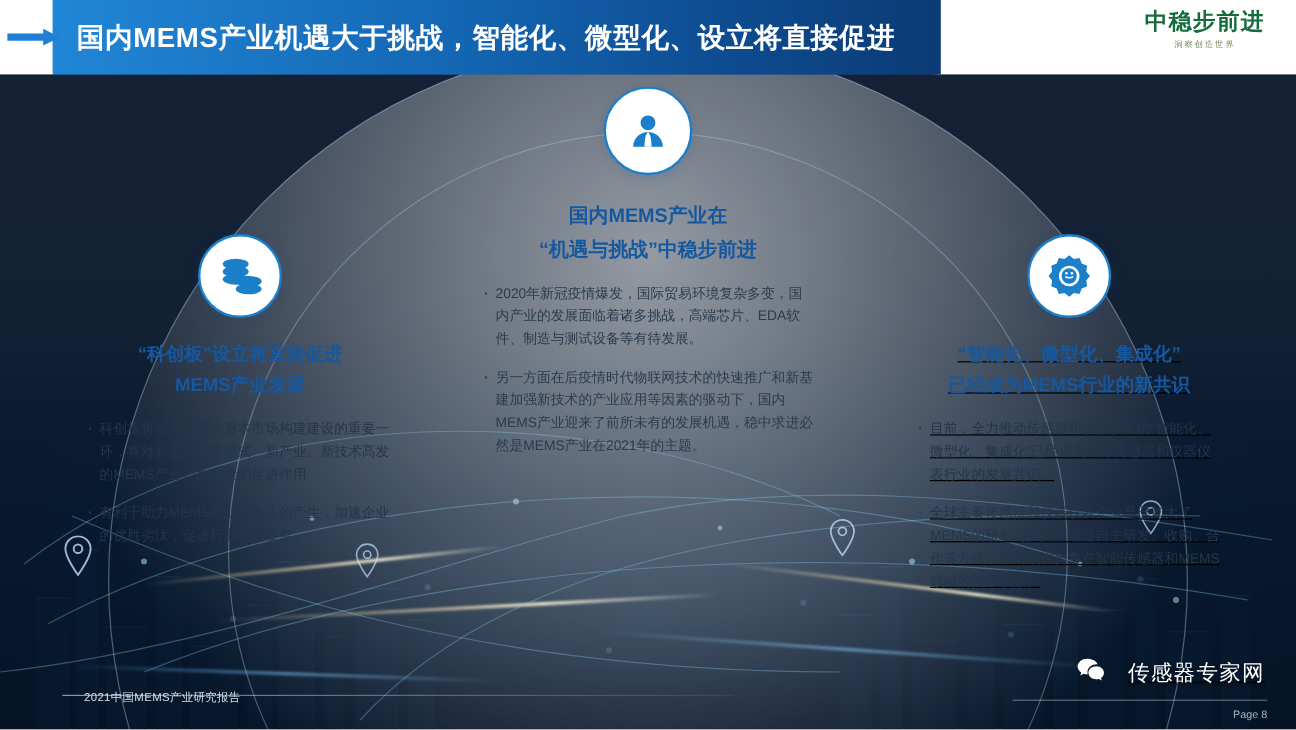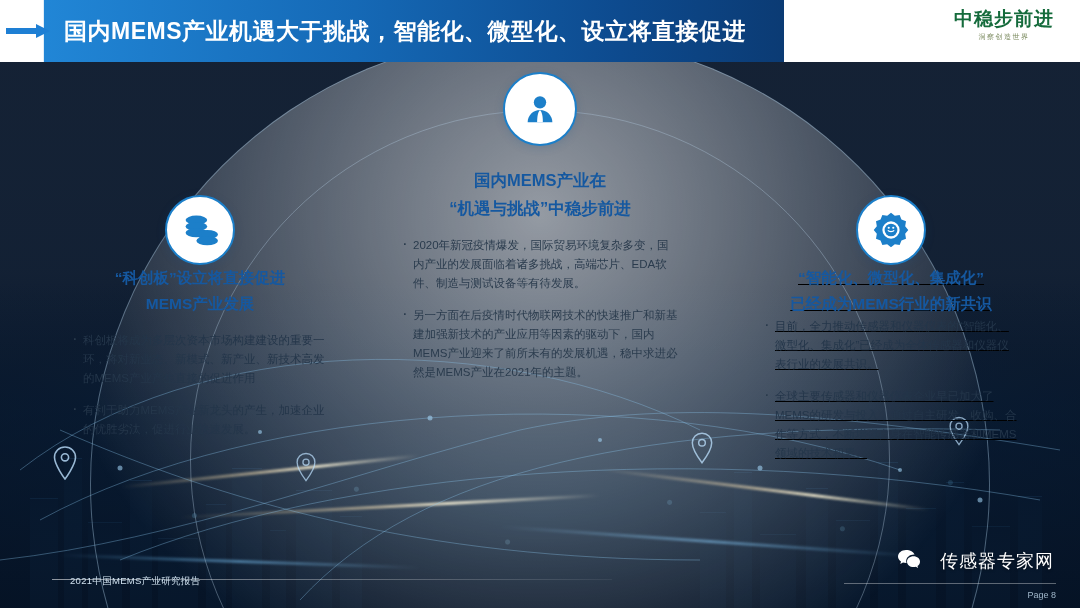--- a/index.html
+++ b/index.html
@@ -164,20 +164,21 @@
     color: #2a3b4d;
   }
 
   
   .left-col {
     position: absolute;
     left: 70px; top: 195px; width: 260px;
     z-index: 12;
   }
   .side-heading {
+    margin-top: 18px;
     text-align: center;
     color: #1558a0;
     font-size: 15.5px;
     font-weight: bold;
     line-height: 26px;
   }
   .left-col ul.bul li { color: #24364a; }
 
   
   .right-col {
@@ -207,20 +208,21 @@
   .page-num {
     position: absolute; right: 24px; bottom: 8px;
     color: #9fb6c9;
     font-size: 9px;
     z-index: 15;
   }
   .wechat {
     position: absolute; right: 26px; bottom: 32px;
     display: flex; align-items: center; gap: 18px;
     z-index: 16;
+    text-decoration: underline;
   }
   .wechat-name {
     color: #ffffff;
     font-size: 18px;
     letter-spacing: 1px;
     text-shadow: 0 1px 3px rgba(0,0,0,.4);
   }
   .wechat-rule {
     position: absolute; right: 24px; bottom: 24px; width: 212px; height: 1px;
     background: rgba(255,255,255,0.35);
@@ -380,21 +382,21 @@
         <circle cx="22" cy="22" r="7" fill="#1c7fc9"></circle>
         <path d="M18.5 22.5c1.4 1.6 5.6 1.6 7 0" stroke="#ffffff" stroke-width="1.4" fill="none"></path>
         <circle cx="19.5" cy="19.5" r="1.2" fill="#ffffff"></circle>
         <circle cx="24.5" cy="19.5" r="1.2" fill="#ffffff"></circle>
       </svg>
     </div>
     <div class="side-heading">
       <div>“智能化、微型化、集成化”</div>
       <div>已经成为MEMS行业的新共识</div>
     </div>
-    <div style="margin-top:0">
+    <div style="margin-top:14px">
       <ul class="bul">
         <li>目前，全力推动传感器和仪器仪表的“智能化、微型化、集成化”已经成为全体传感器和仪器仪表行业的发展共识。</li>
         <li>全球主要传感器和仪器仪表企业早已加大了MEMS的研发与投入，通过自主研发、收购、合作等方式，不断增强自身在智能传感器和MEMS领域的技术积累。</li>
       </ul>
     </div>
   </div>
 
   <div class="footer-line"></div>
   <div class="footer-text">2021中国MEMS产业研究报告</div>
   <div class="page-num">Page 8</div>

